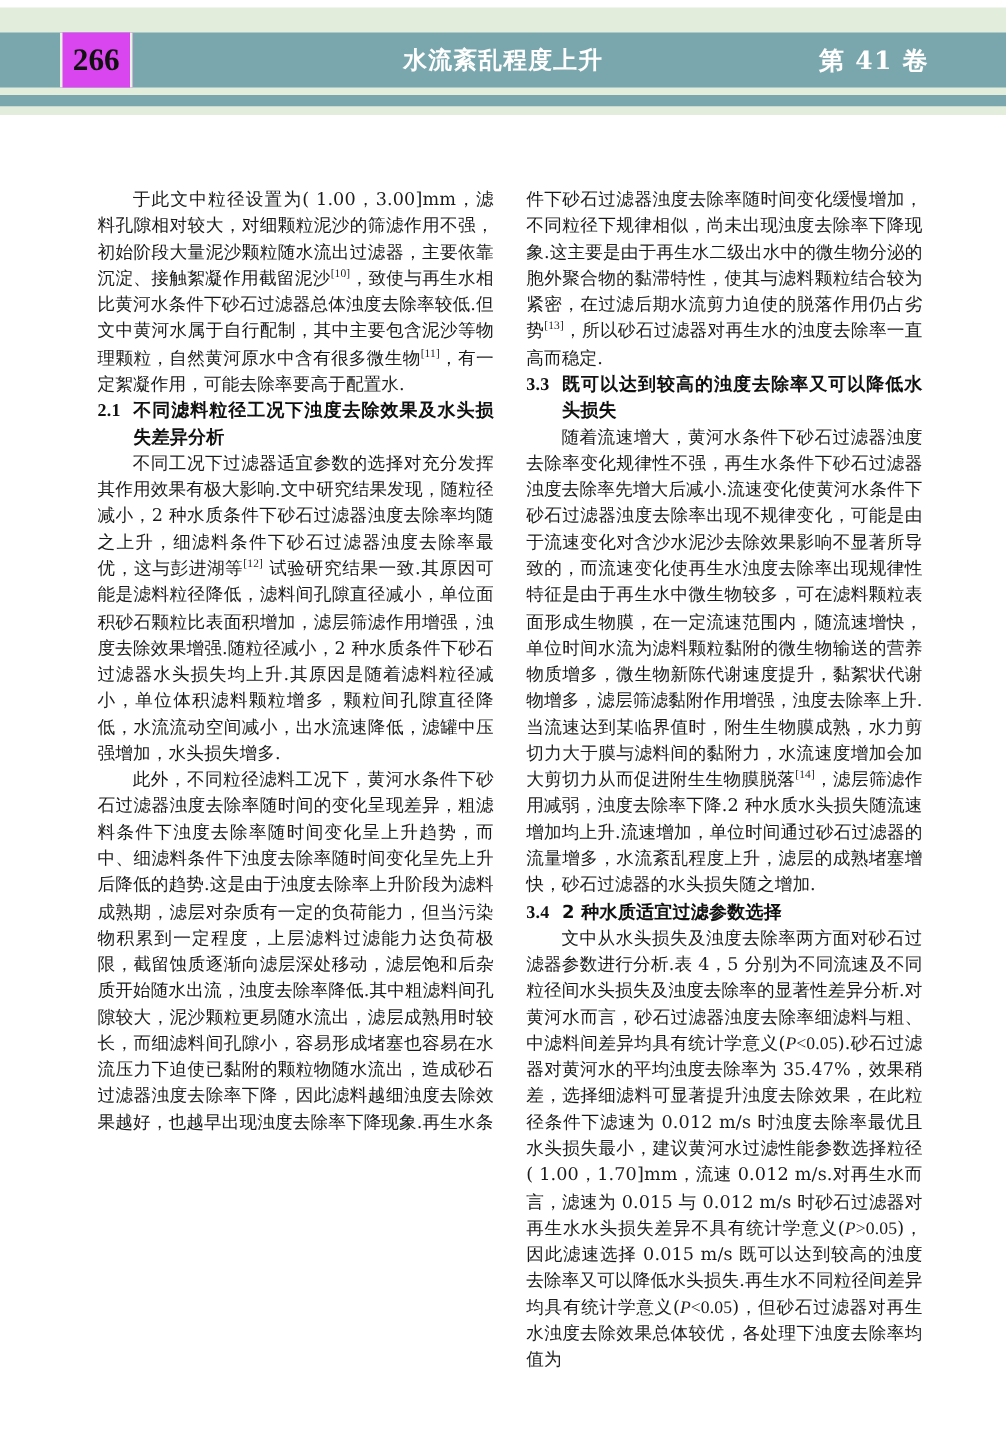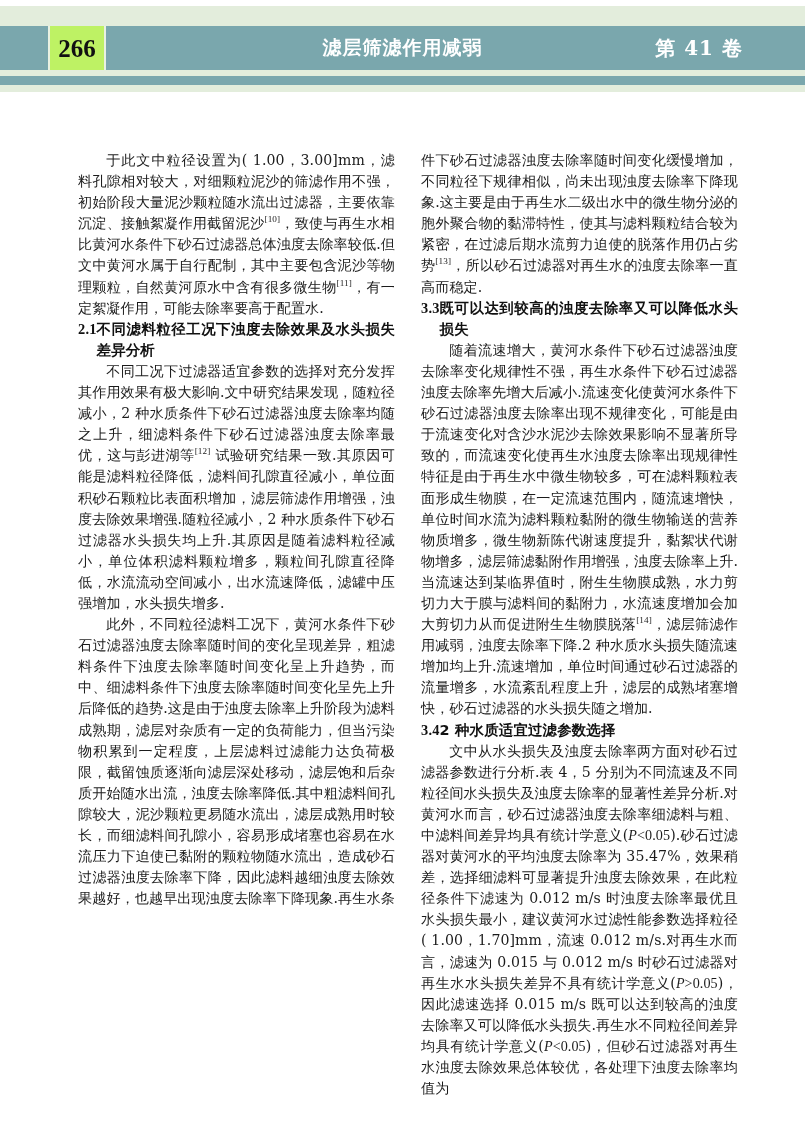--- a/index.html
+++ b/index.html
@@ -49,21 +49,21 @@
     width: 805px;
     height: 9px;
     background: #7aa7ad;
   }
   .masthead .folio-box {
     position: absolute;
     left: 48px;
     top: 20px;
     width: 58px;
     height: 44px;
-    background: #bef264;
+    background: #d946ef;
     display: flex;
     align-items: center;
     justify-content: center;
     box-sizing: border-box;
     border-left: 2px solid #e9f1e2;
     border-right: 2px solid #e9f1e2;
   }
   .masthead .folio {
     font-family: "Liberation Serif", "DejaVu Serif", serif;
     font-weight: bold;
@@ -136,20 +136,21 @@
   }
 
   .sec {
     margin: 0;
     font-family: "DejaVu Sans", "Liberation Sans", sans-serif;
     font-size: 14.4px;
     line-height: 21.1px;
     font-weight: bold;
     color: #111111;
     display: flex;
+    gap: 10px;
     letter-spacing: 0.2px;
   }
   .sec .num {
     flex: 0 0 auto;
     font-family: "Liberation Serif", "DejaVu Serif", serif;
     font-weight: bold;
   }
   .sec .title {
     flex: 1 1 auto;
     text-align: justify;
@@ -174,21 +175,21 @@
 </head>
 <body>
 
 <div class="page">
 
   <div class="masthead">
     <div class="band"></div>
     <div class="band-thin"></div>
 
     <div class="journal">
-      <span>滤层筛滤作用减弱</span>
+      <span>水流紊乱程度上升</span>
     </div>
 
     <div class="volume">
       <span>第 41 卷</span>
     </div>
 
     <div class="folio-box">
       <span class="folio">266</span>
     </div>
   </div>

